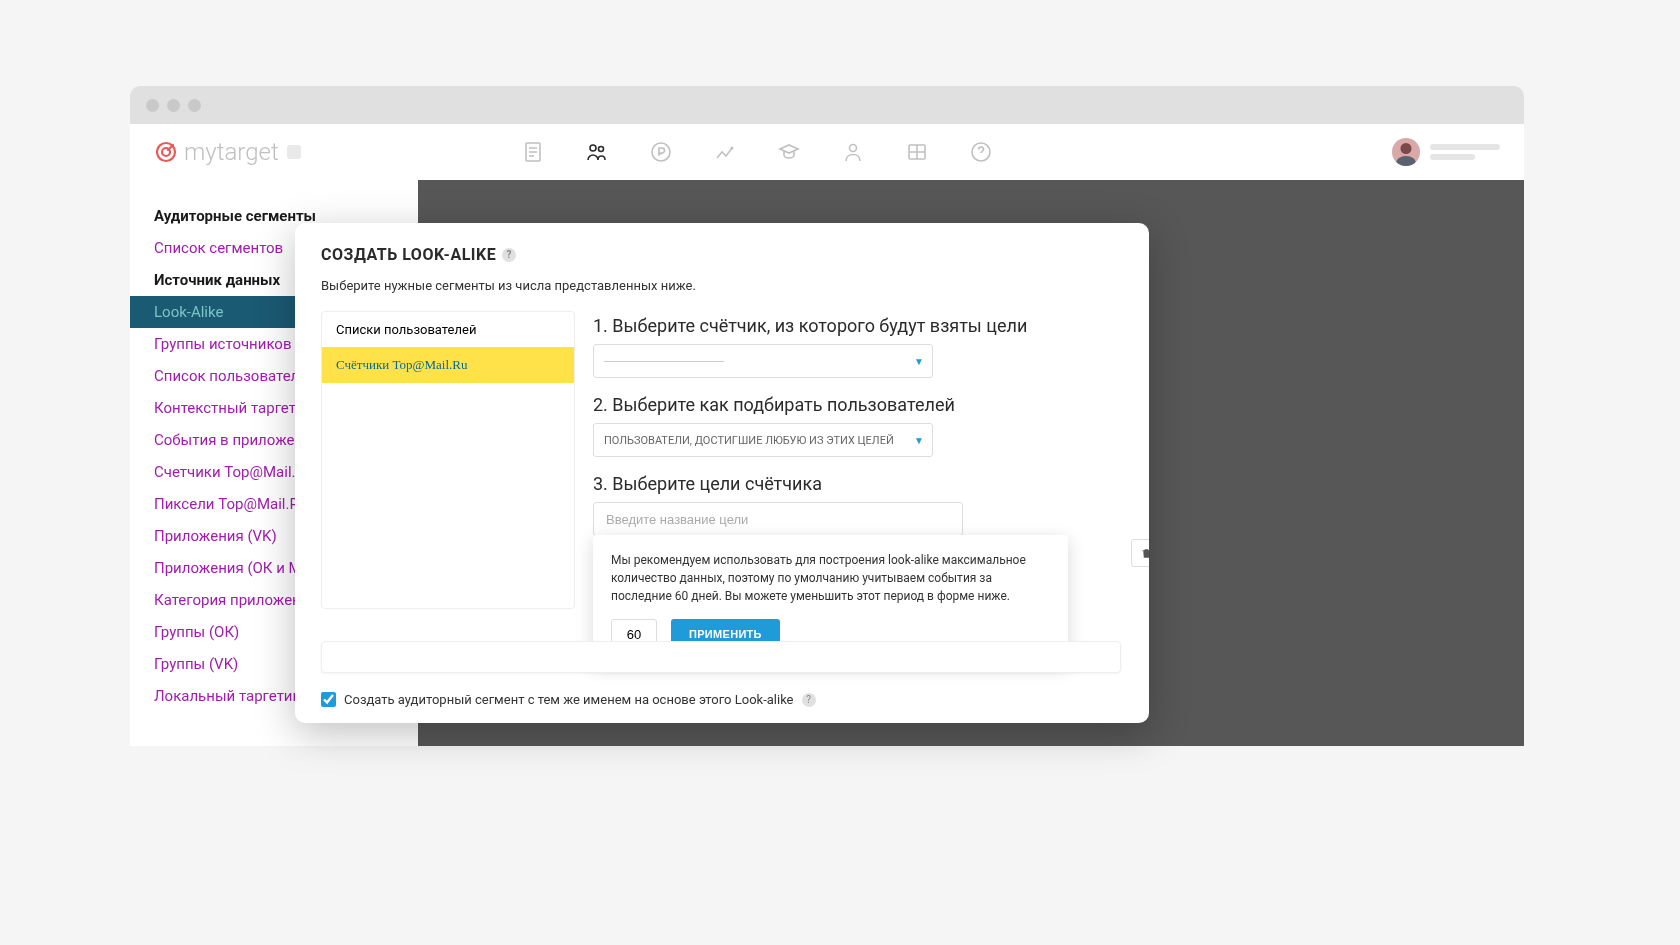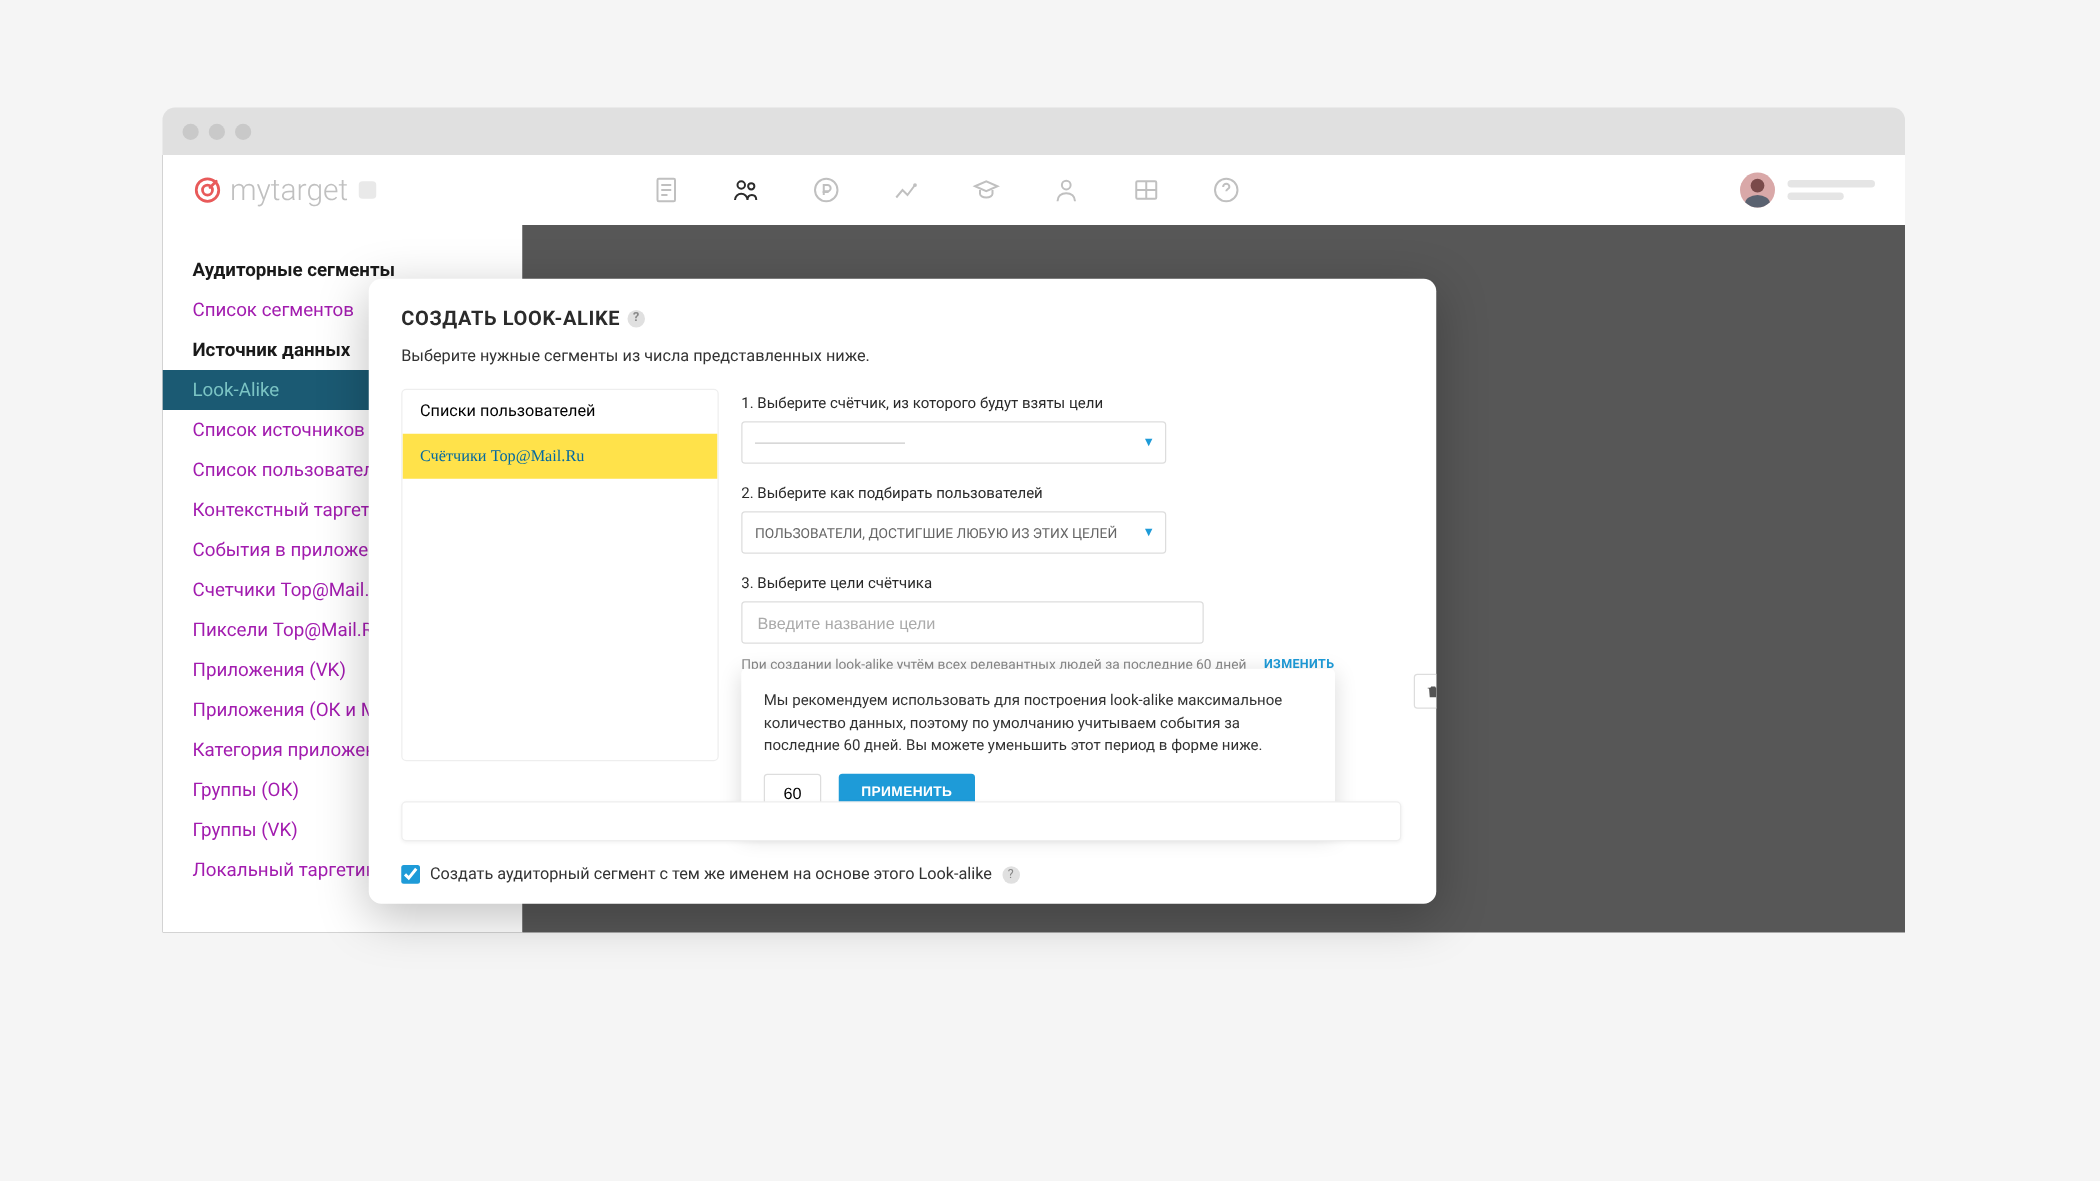--- a/index.html
+++ b/index.html
@@ -32,21 +32,21 @@
 .modal { position: absolute; left: 295px; top: 211px; width: 854px; height: 500px; background: #fff; border-radius: 10px; box-shadow: 0 10px 40px rgba(0,0,0,.25); overflow: hidden; margin-top: 12px; }
 .modal-inner { padding: 22px 26px; height:100%; overflow:hidden;}
 .modal-title { font-size: 16px; font-weight: 700; letter-spacing: .5px; color: #2b2b2b; display:flex; align-items:center; gap:6px;}
 .help-icon { width: 14px; height:14px; border-radius:50%; background:#e0e0e0; color:#888; font-size:10px; display:inline-flex; align-items:center; justify-content:center;}
 .modal-subtitle { margin-top: 14px; font-size: 13px; color: #333; }
 .modal-cols { display:flex; gap: 18px; margin-top: 18px; }
 .seg-list { width: 254px; border: 1px solid #eee; border-radius: 4px; overflow:hidden; height: 298px; background:#fff;}
 .seg-item { padding: 10px 14px; font-size: 13px; color:#000000; cursor:pointer; }
 .seg-item.selected { background: #ffe24a; color: #0369a1; font-weight:500;font-family:Liberation Serif, serif; }
 .form-col { flex:1; position: relative; }
-.form-label { font-size: 12px; color:#2b2b2b; margin-bottom:8px; margin-top:4px;}
+.form-label { font-size: 18px; color:#2b2b2b; margin-bottom:8px; margin-top:4px;}
 .select-box { width: 340px; height:34px; border:1px solid #ddd; border-radius:3px; background:#fff; display:flex; align-items:center; padding:0 10px; font-size:11px; color:#666; text-transform:uppercase; cursor:pointer; position:relative; margin-bottom: 16px;}
 .select-box.empty{ }
 .select-box .sel-line{ width:120px; height:1px; background:#ccc;}
 .select-caret { position:absolute; right:8px; color:#1e9bd8; font-size:10px;}
 .text-input { width: 370px; height:34px; border:1px solid #ddd; border-radius:3px; padding:0 12px; font-size:13px; color:#333; outline:none;}
 .text-input::placeholder{ color:#aaa;}
 .hint-row { display:flex; align-items:center; gap: 14px; margin-top:10px;}
 .hint-text { font-size:11px; color:#888; }
 .change-link { font-size:10px; color:#1e9bd8; font-weight:700; letter-spacing:.3px; cursor:pointer; text-transform:uppercase;}
 .reco-box { position:absolute; left:0; top: 224px; width: 475px; background:#fff; border-radius:4px; box-shadow: 0 4px 18px rgba(0,0,0,.15); padding: 16px 18px; font-size:12px; color:#333; line-height:1.5;}
@@ -137,21 +137,21 @@
         </div>
       </div>
     </div>
 
     <div class="content-area">
       <div class="sidebar">
         <div class="sidebar-item header">Аудиторные сегменты</div>
         <div class="sidebar-item">Список сегментов</div>
         <div class="sidebar-item header">Источник данных</div>
         <div class="sidebar-item active">Look-Alike</div>
-        <div class="sidebar-item">Список источников</div>
+        <div class="sidebar-item">Группы источников</div>
         <div class="sidebar-item">Список пользователей</div>
         <div class="sidebar-item">Контекстный таргетинг</div>
         <div class="sidebar-item">События в приложениях</div>
         <div class="sidebar-item">Счетчики Top@Mail.Ru</div>
         <div class="sidebar-item">Пиксели Top@Mail.Ru</div>
         <div class="sidebar-item">Приложения (VK)</div>
         <div class="sidebar-item">Приложения (ОК и Мой Мир)</div>
         <div class="sidebar-item">Категория приложений</div>
         <div class="sidebar-item">Группы (ОК)</div>
         <div class="sidebar-item">Группы (VK)</div>

